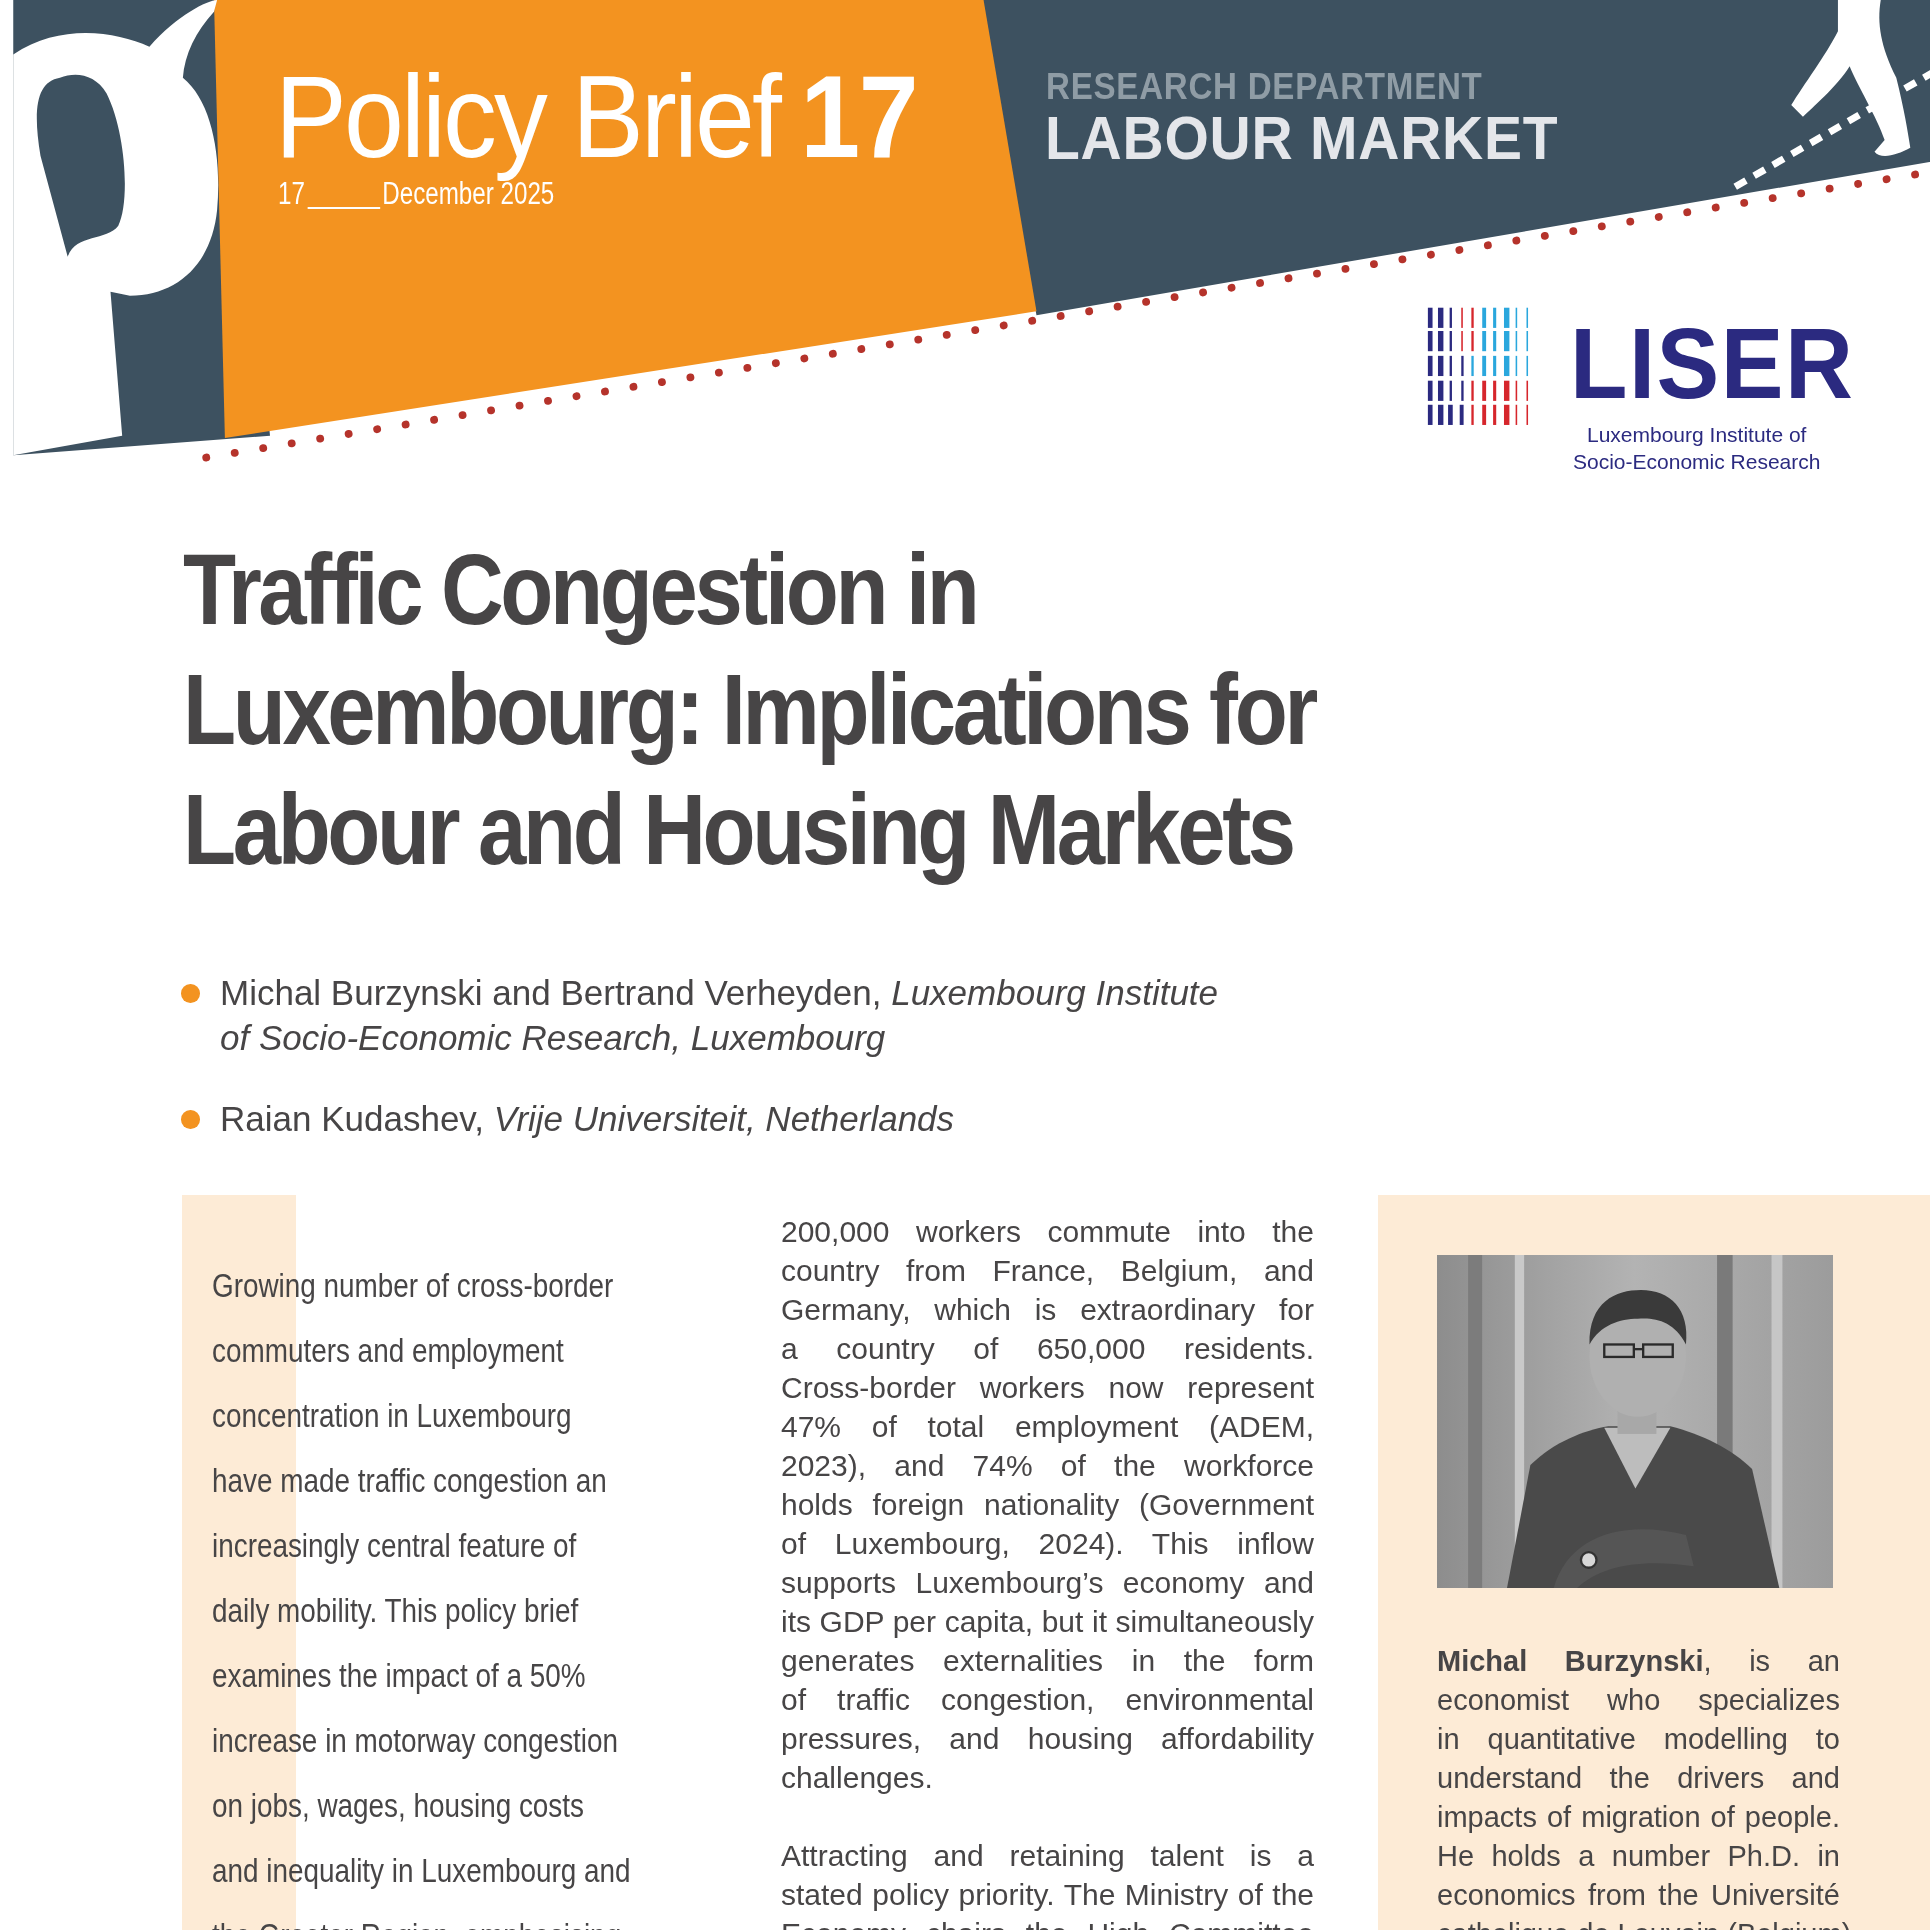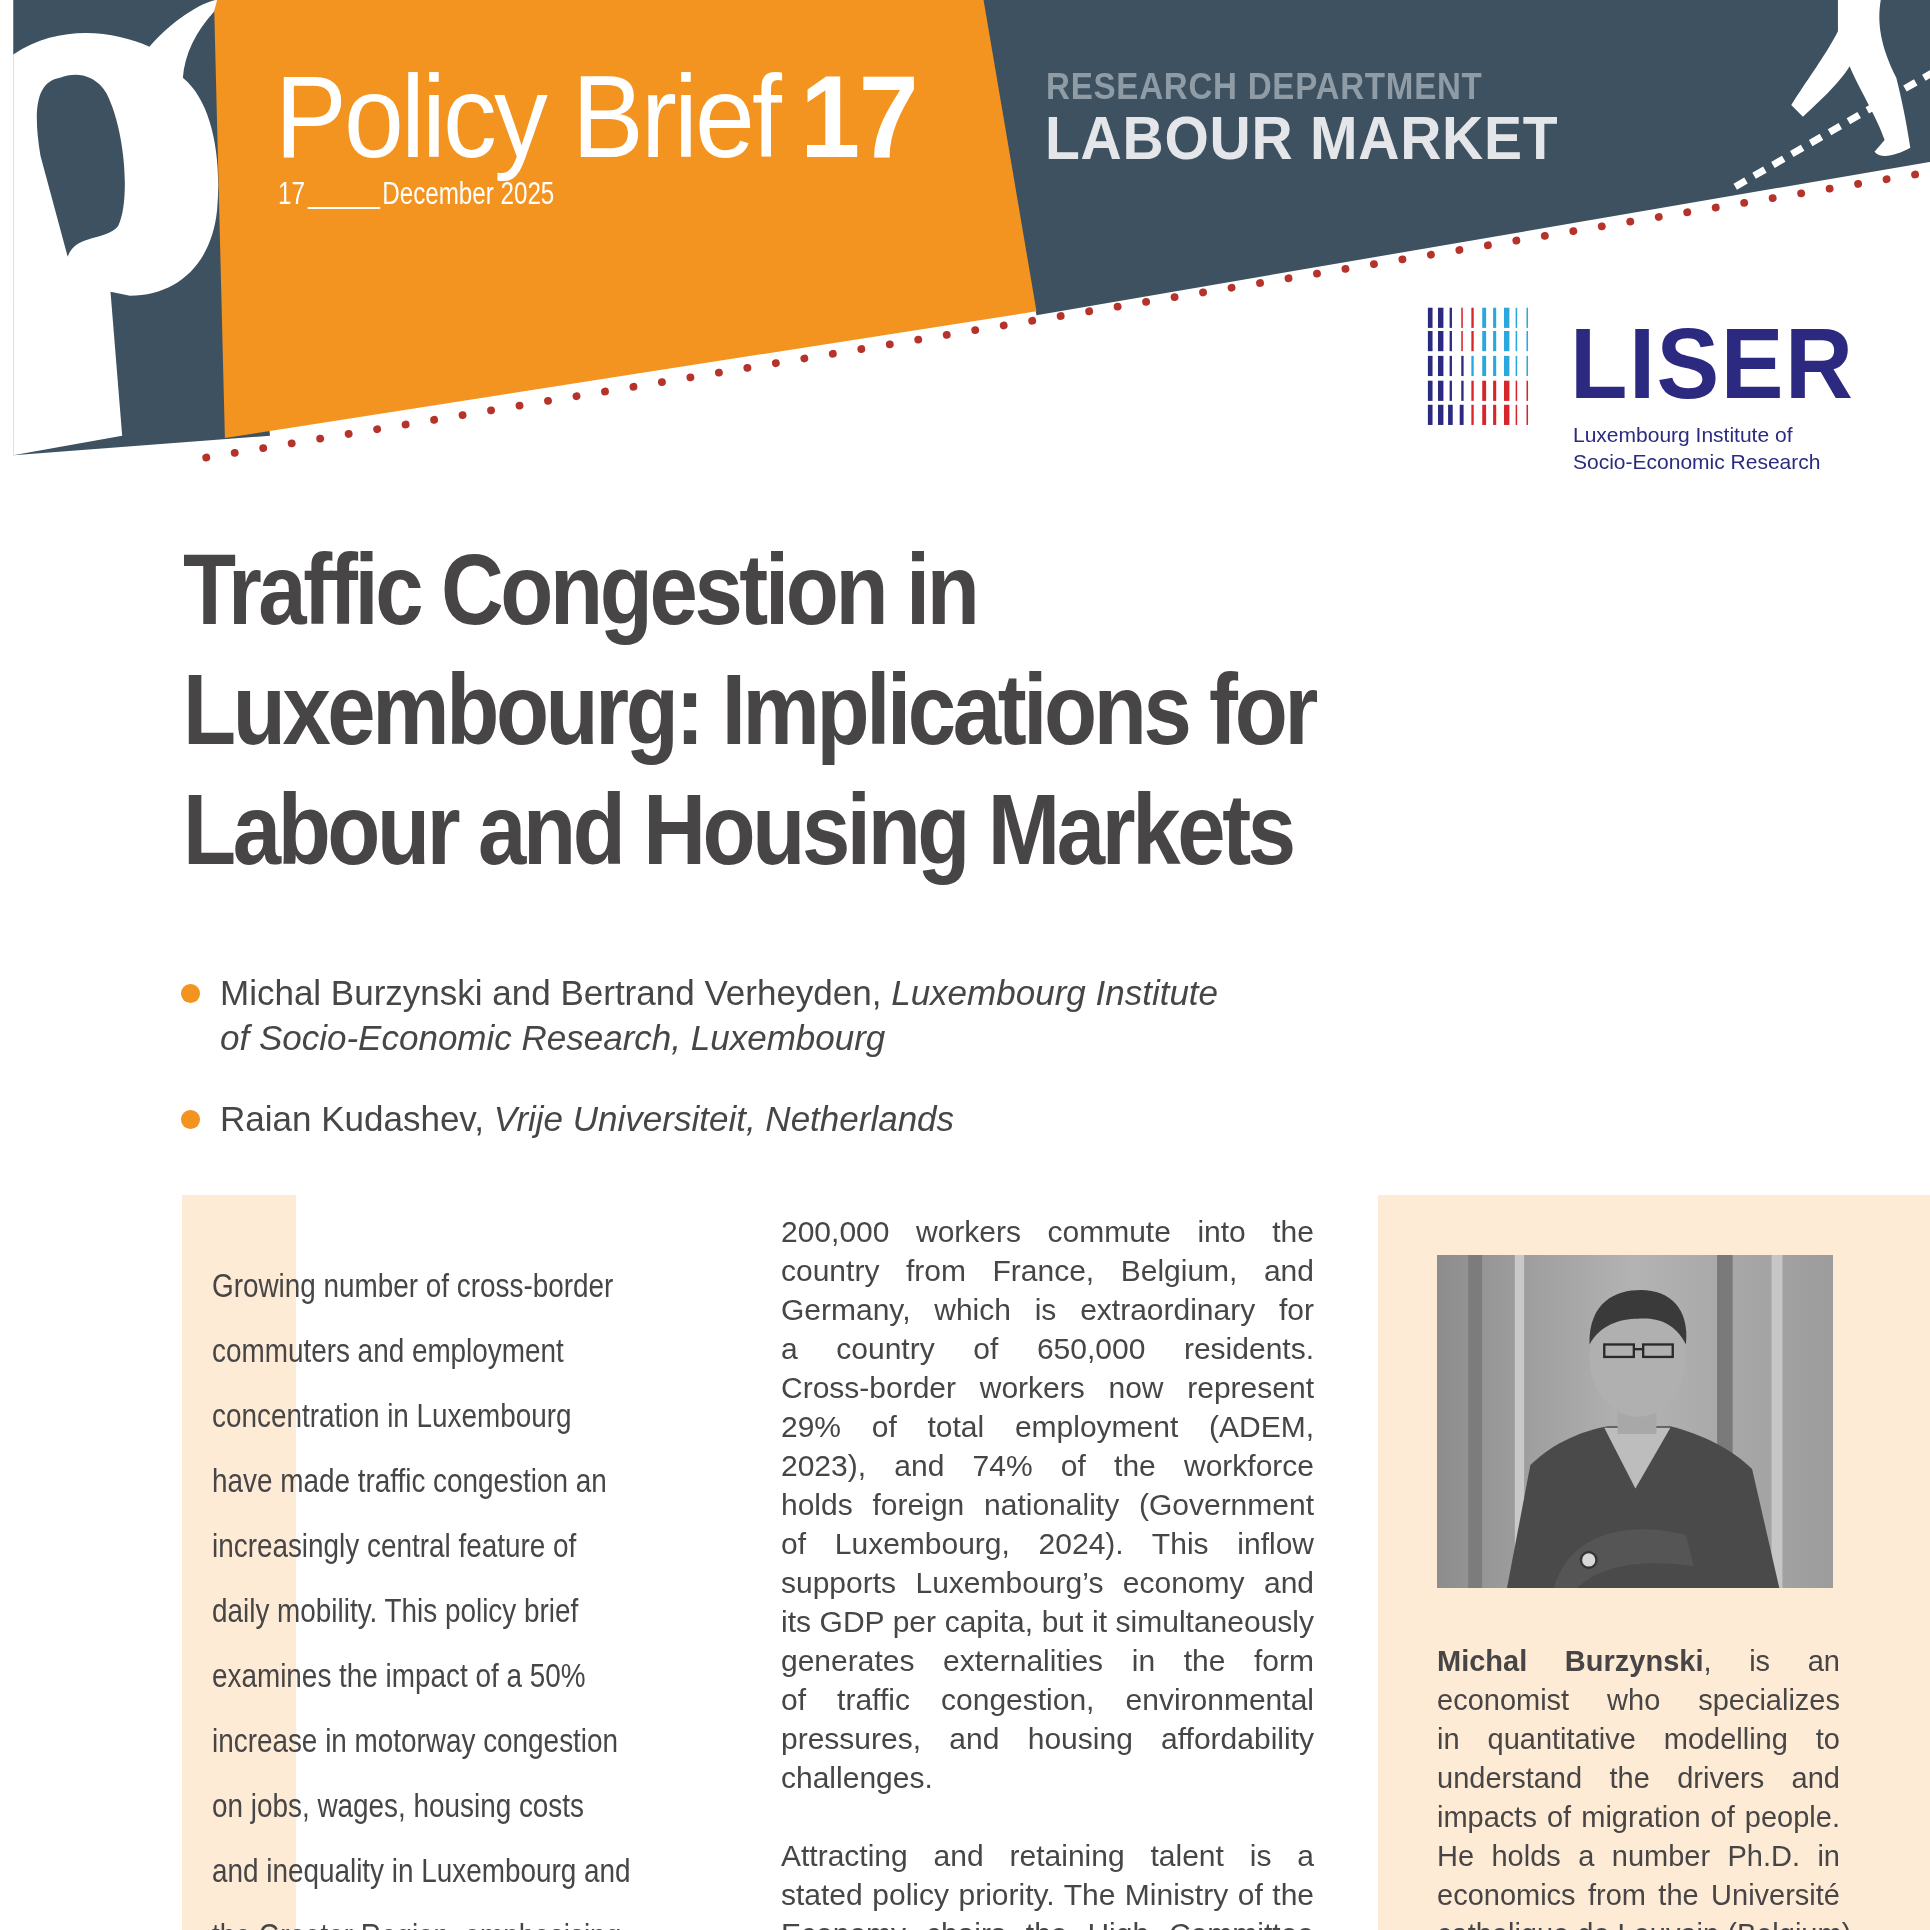--- a/index.html
+++ b/index.html
@@ -13,21 +13,21 @@
   .pb-title .num { font-weight:bold; margin-left:23px; letter-spacing:-1.6px; }
   .pb-date { position:absolute; left:265px; top:176px; color:#ffffff; font-family:"Liberation Sans Narrow","Liberation Sans", sans-serif; font-size:31px; line-height:36px; transform:scaleX(0.78); transform-origin:left top; white-space:nowrap; }
   .pb-date .blank { display:inline-block; width:93px; border-bottom:2.3px solid #fff; margin:0 3.1px; vertical-align:-4.7px; height:26.5px; }
 
   .dept-top { position:absolute; left:1033px; top:67px; color:#8f9ca5; font-weight:bold; font-size:36px; line-height:40px; letter-spacing:0.8px; transform:scaleX(0.92); transform-origin:left top; white-space:nowrap; }
   .dept-main { position:absolute; left:1032px; top:104px; color:#e4e6ea; font-weight:bold; font-size:62px; line-height:67px; letter-spacing:0.8px; transform:scaleX(0.92); transform-origin:left top; white-space:nowrap; }
 
   
   .liser-wrap { position:absolute; left:1424px; top:305px; width:420px; height:179px; }
   .liser-word { position:absolute; left:146px; top:7.8px; color:#2b2a80; font-weight:bold; font-size:100px; line-height:101px; letter-spacing:1.6px; white-space:nowrap; transform:scaleX(0.94); transform-origin:left top; }
-  .liser-sub { position:absolute; left:149px; top:117px; color:#2b2a80; font-size:21px; line-height:26.5px; white-space:nowrap; }
+  .liser-sub { position:absolute; left:149px; top:117px; color:#2b2a80; font-size:21px; line-height:26.5px; white-space:nowrap;text-align:center; }
 
   
   .doc-title { position:absolute; left:183px; top:529px; width:1214px; color:#474546; font-family:"Liberation Sans Narrow","Liberation Sans", sans-serif; font-weight:bold; font-size:101px; line-height:120px; letter-spacing:-3.9px; transform:scaleX(0.86); transform-origin:left top; }
   .doc-title div { white-space:nowrap; }
 
   
   .authors { position:absolute; left:181px; top:929px; width:1136px;margin-top:41px; }
   .author { position:relative; padding-left:39px; color:#474546; font-size:35px; line-height:45px; margin-bottom:36px; }
   .author .bullet { position:absolute; left:0; top:14px; width:18.7px; height:18.7px; border-radius:50%; background:#f39320; }
   .author .aff { font-style:italic; }
@@ -189,21 +189,21 @@
   <div>the Greater Region, emphasising</div>
 </div>
 
 <div class="mid-col">
   <p>
     <span class="line">200,000 workers commute into the</span>
     <span class="line">country from France, Belgium, and</span>
     <span class="line">Germany, which is extraordinary for</span>
     <span class="line">a country of 650,000 residents.</span>
     <span class="line">Cross-border workers now represent</span>
-    <span class="line">29% of total employment (ADEM,</span>
+    <span class="line">47% of total employment (ADEM,</span>
     <span class="line">2023), and 74% of the workforce</span>
     <span class="line">holds foreign nationality (Government</span>
     <span class="line">of Luxembourg, 2024). This inflow</span>
     <span class="line">supports Luxembourg’s economy and</span>
     <span class="line">its GDP per capita, but it simultaneously</span>
     <span class="line">generates externalities in the form</span>
     <span class="line">of traffic congestion, environmental</span>
     <span class="line">pressures, and housing affordability</span>
     <span class="line last">challenges.</span>
   </p>

